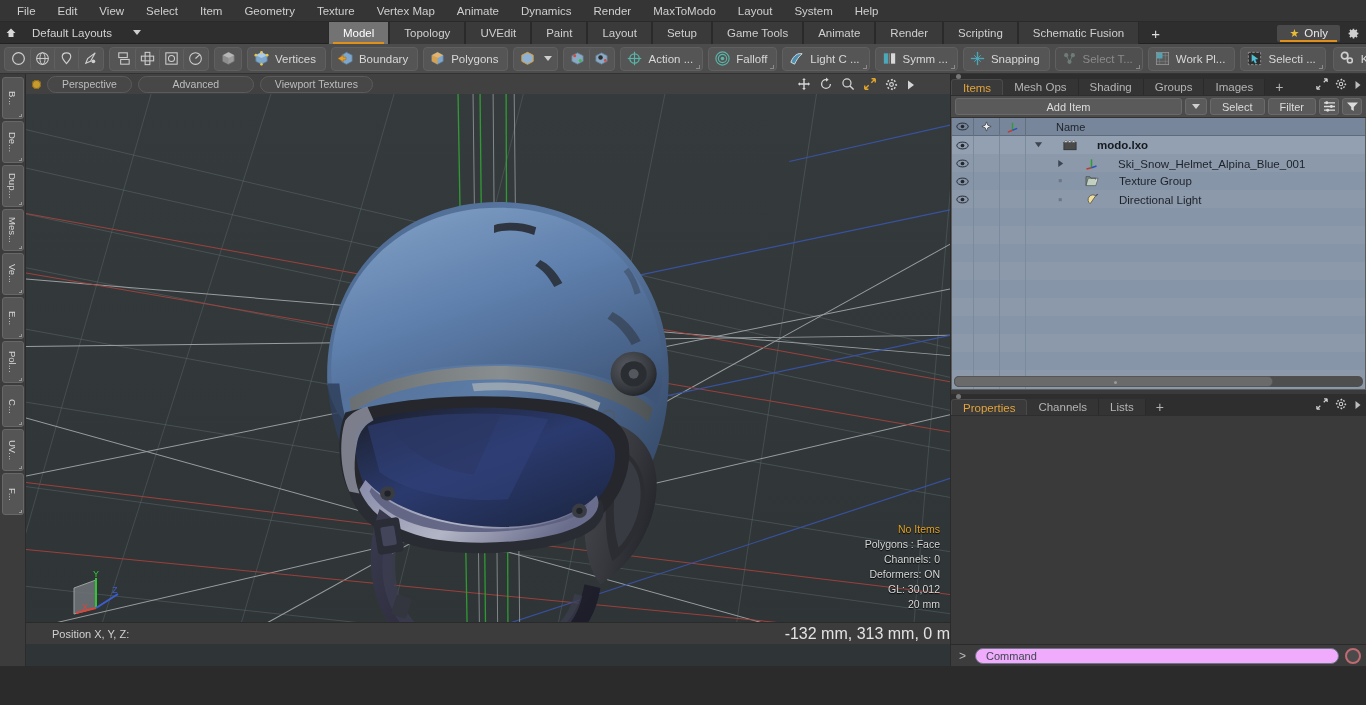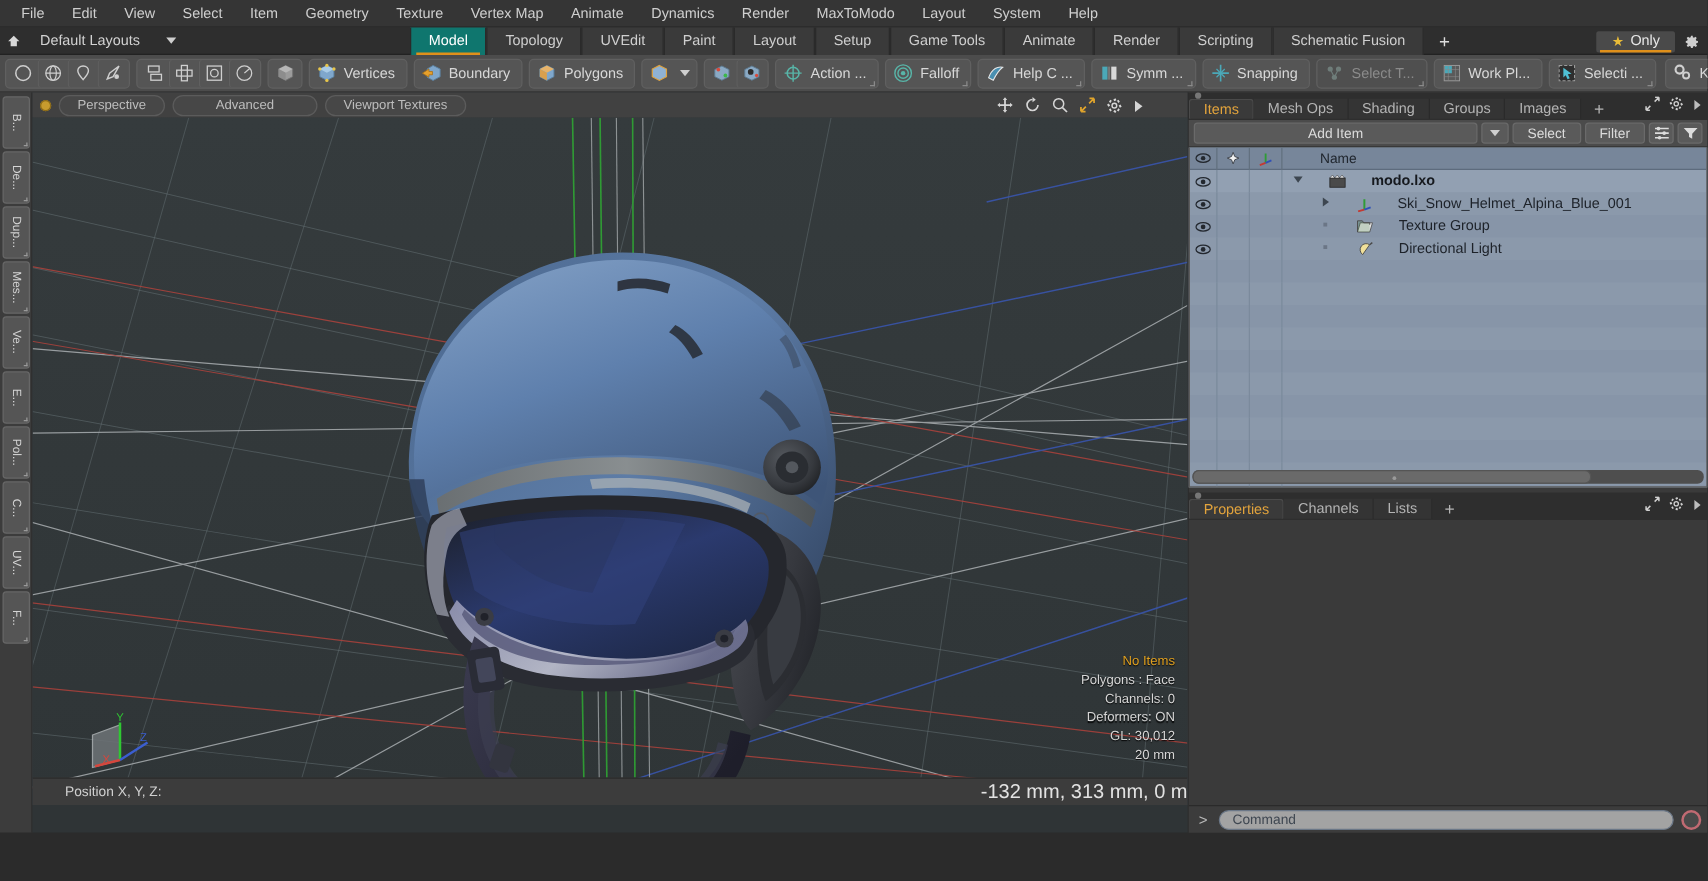--- a/index.html
+++ b/index.html
@@ -16,21 +16,21 @@
   #layoutbar { height:22px; background:#2e2e2e; display:flex; align-items:center;
     border-bottom:1px solid #222; position:relative; }
   .home-ico { width:22px; height:20px; display:flex; align-items:center; justify-content:center; }
   .home-ico svg { display:block; }
   #layoutName { font-size:11.5px; color:#d2d2d2; padding-left:10px; display:flex; align-items:center; gap:21px; }
   .caret-dn { width:0;height:0;border-left:4px solid transparent;border-right:4px solid transparent;
     border-top:5px solid #cfcfcf; display:inline-block; }
   #tabstrip { position:absolute; left:328px; top:0; height:22px; display:flex; align-items:stretch; }
   .ltab { font-size:11.5px; color:#cfcfcf; padding:0 14px; display:flex; align-items:center;
     background:#3a3a3a; border-left:1px solid #2a2a2a; border-right:1px solid #2a2a2a; position:relative;}
-  .ltab.active { background:#0f766e; color:#fff; }
+  .ltab.active { background:#737373; color:#fff; }
   .ltab.active:after { content:""; position:absolute; left:4px; right:4px; bottom:0; height:2px; background:#e0901a; }
   .ltab.plus { background:transparent; border:none; font-size:15px; padding:0 12px; color:#ddd;}
   #layoutRight { position:absolute; right:4px; top:0; height:22px; display:flex; align-items:center; gap:4px; }
   .onlybtn { display:flex; align-items:center; gap:5px; background:#4a4a4a; padding:2px 12px;
     font-size:11.5px; color:#e8e8e8; position:relative; border-radius:2px;}
   .onlybtn:after { content:""; position:absolute; left:3px; right:3px; bottom:0px; height:2px; background:#e0901a; }
   .star { color:#e8bb38; font-size:11px; }
   .gear { width:18px; height:18px; display:flex; align-items:center; justify-content:center; }
 
   
@@ -111,36 +111,36 @@
     font-size:11px; color:#20262e; border-bottom:1px solid #5d6b7d;}
   .thcol { border-right:1px solid #62707f; height:18px; display:flex; align-items:center;
     justify-content:center; }
   #treebox { flex:0 0 auto; height:272px; background:#8795a8; overflow:hidden; position:relative;
     border:1px solid #5c5c5c; border-top:none; }
   .trow { height:18px; display:flex; align-items:center; font-size:11.5px; color:#1d2229;}
   .trow:nth-child(even) { background:#8b99ab; }
   .trow .c1,.trow .c2,.trow .c3 { border-right:1px solid #7b8a9c; height:18px;
     display:flex; align-items:center; justify-content:center;}
   .trow .c1 { width:22px; } .trow .c2 { width:26px; } .trow .c3 { width:26px; }
-  .trow .nm { padding-left:6px; display:flex; align-items:flex-start; gap:20px; white-space:nowrap;}
+  .trow .nm { padding-left:6px; display:flex; align-items:flex-end; gap:20px; white-space:nowrap;}
   .trow.sel { background:#92a0b2; }
   .bold { font-weight:bold; color:#16191e;}
   .hscroll { position:absolute; left:2px; right:2px; bottom:2px; height:11px; }
   .hscroll .thumb { height:11px; width:78%; background:#6a6a6a; border:1px solid #555;
     border-radius:5px; position:relative;}
   .hscroll .thumb:after{ content:""; position:absolute; left:50%; top:4px; width:3px;height:3px;
     border-radius:50%; background:#9a9a9a;}
   .hscroll .track { position:absolute; inset:0; background:#4e4e4e; border-radius:5px;}
 
   #propsarea { flex:1 1 auto; background:#3a3a3a; }
 
   #cmdbar { height:22px; background:#3c3c3c; border-top:1px solid #2a2a2a;
     display:flex; align-items:center; padding:0 5px; gap:6px;}
   #cmdbar .gt { font-size:12px; color:#b9b9b9; padding:0 3px;}
-  #cmdinput { flex:1 1 auto; height:16px; background:#a3a3a3; border:1px solid #6b7787;
+  #cmdinput { flex:1 1 auto; height:16px; background:#f0abfc; border:1px solid #6b7787;
     border-radius:8px; font-size:11px; color:#3f4751; padding:0 10px; line-height:14px;
     display:flex; align-items:flex-start;}
   #recbtn { width:16px;height:16px;border-radius:50%; border:2px solid #c06a72; background:#4a4a4a;}
 </style>
 </head>
 <body>
 
 <div id="menubar">
     <div class="mi">File</div>
     <div class="mi">Edit</div>
@@ -331,21 +331,21 @@
         <circle cx="9" cy="9" r="4.4" fill="none" stroke="#58b5a8" stroke-width="1.2"></circle>
         <circle cx="9" cy="9" r="1.9" fill="#58b5a8"></circle>
       </svg>
     <span>Falloff</span>
     <i class="corner"></i>
   </div>
   <div class="tlabel">
     <svg class="ico" viewBox="0 0 18 18">
         <path d="M3 13 C6 5 11 3 15 4 C11 7 9 11 7 15 Z" fill="#4a8fb0" stroke="#e6e6e6" stroke-width="0.9"></path>
       </svg>
-    <span>Help C ...</span>
+    <span>Light C ...</span>
     <i class="corner"></i>
   </div>
   <div class="tlabel">
     <svg class="ico" viewBox="0 0 18 18">
         <rect x="3" y="3.5" width="4.4" height="11" fill="#4ba8b8"></rect>
         <rect x="8.2" y="3.5" width="1" height="11" fill="#8d8d8d"></rect>
         <rect x="10.6" y="3.5" width="4.4" height="11" fill="#d8d8d8"></rect>
       </svg>
     <span>Symm ...</span>
     <i class="corner"></i>

